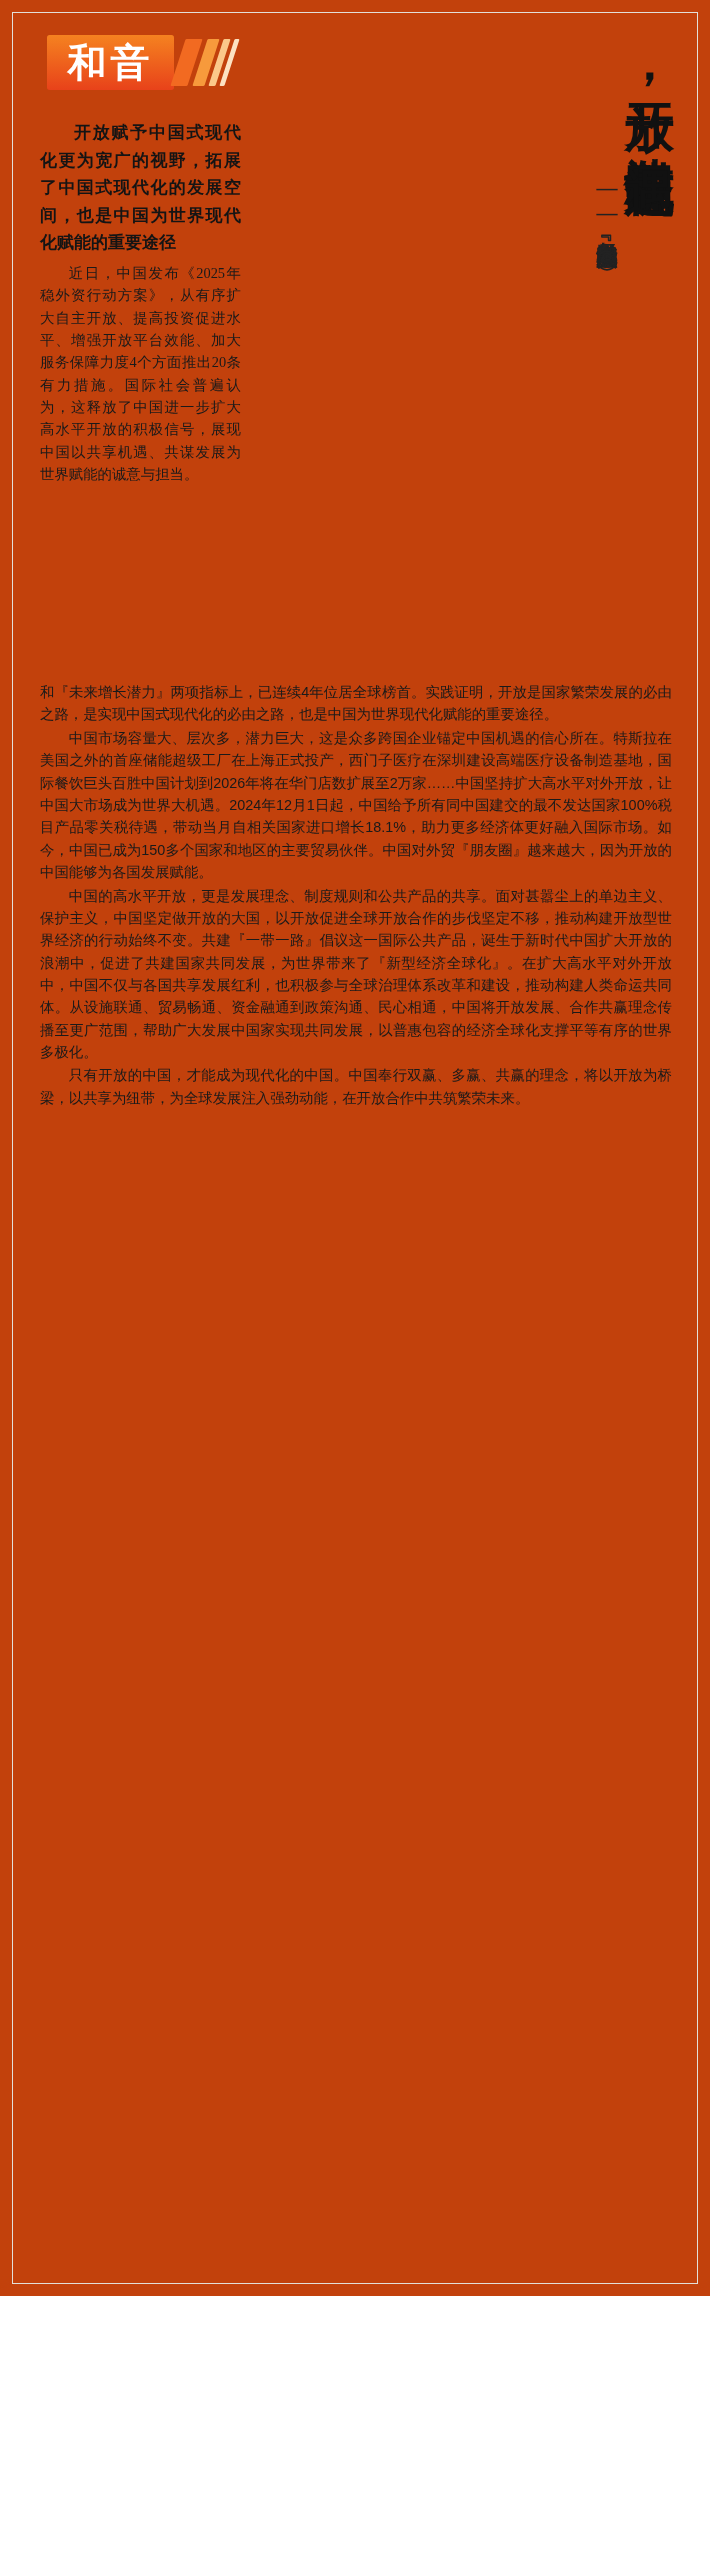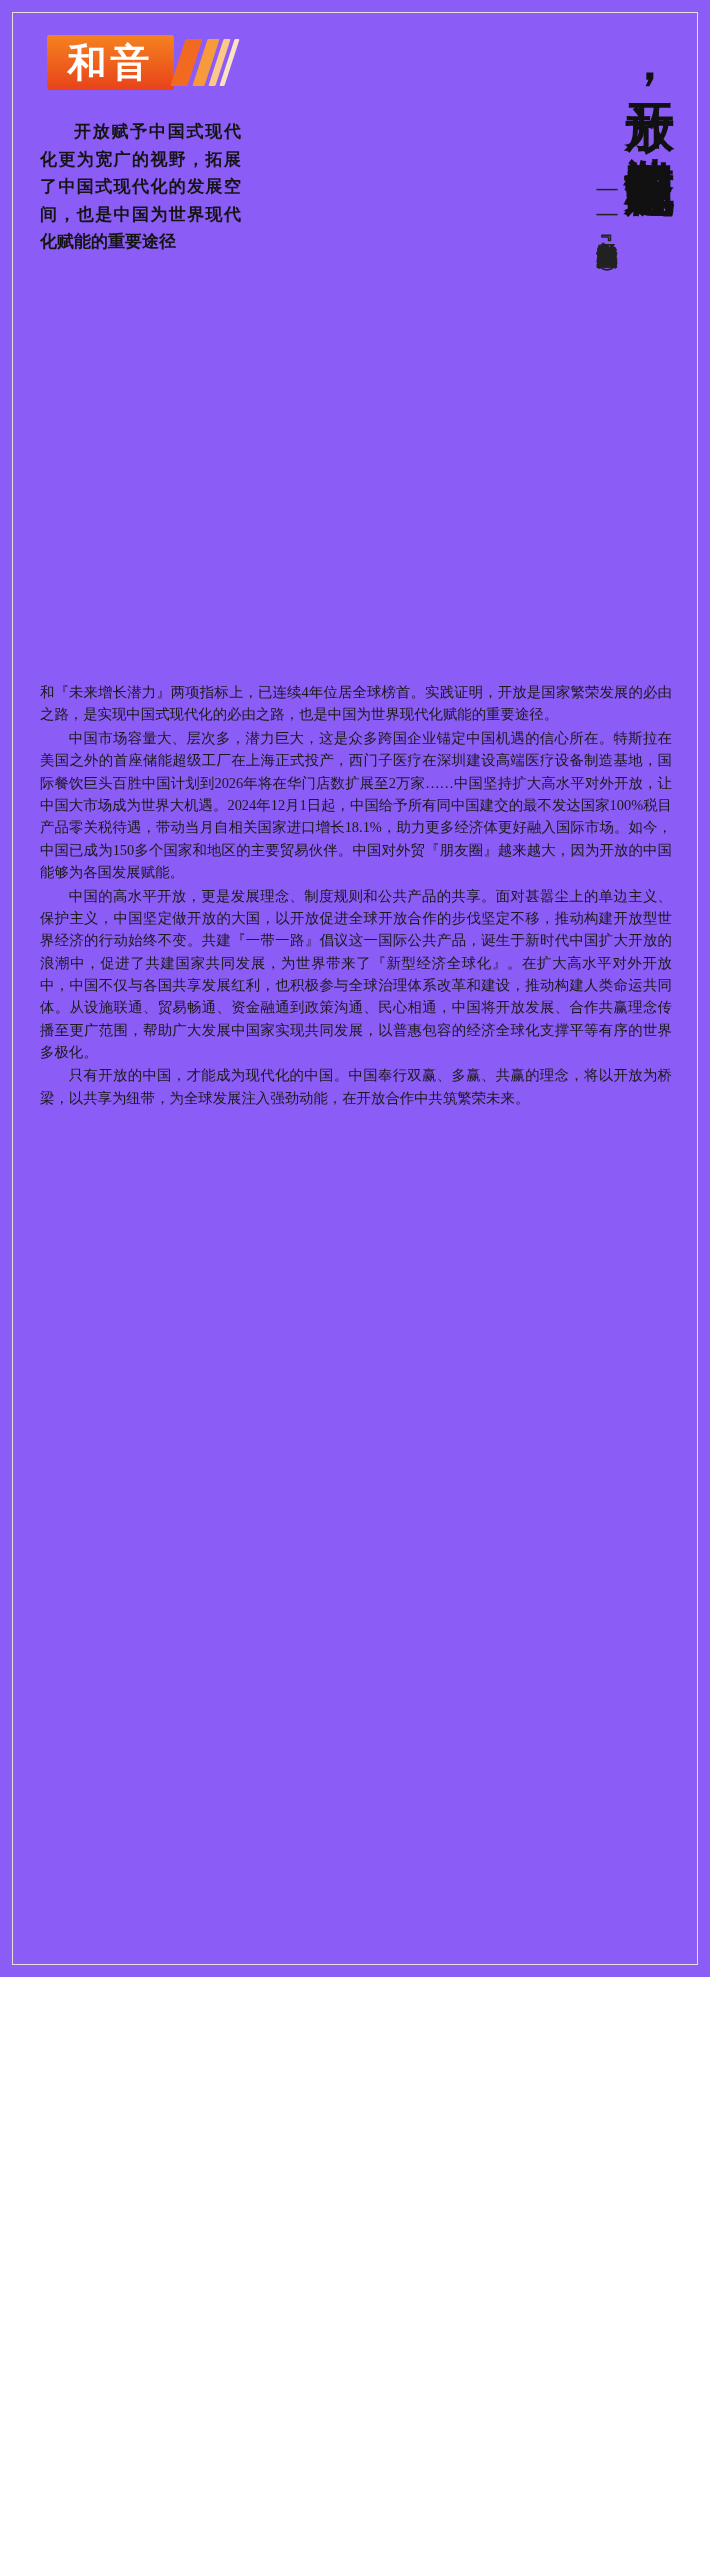--- a/index.html
+++ b/index.html
@@ -6,22 +6,22 @@
     margin: 0;
     padding: 0;
     background: #ffffff;
   }
   body {
     font-family: "Liberation Serif", "DejaVu Serif", serif;
   }
   .page {
     position: relative;
     width: 710px;
-    height: 1977px;
-    background: #8b5cf6;
+    height: 2296px;
+    background: #c2410c;
     overflow: hidden;
     box-sizing: border-box;
   }
   
   .frame {
     position: absolute;
     left: 12px;
     top: 12px;
     right: 12px;
     bottom: 12px;
@@ -113,21 +113,21 @@
     position: absolute;
     left: 40px;
     top: 119px;
     width: 201px;
     font-size: 17px;
     line-height: 1.62;
     font-weight: bold;
     color: #141414;
     text-indent: 2em;
     text-align: justify;
-    font-family: Liberation Mono, monospace;
+    font-family: Liberation Serif, serif;
   }
 
   
   .col-narrow {
     position: absolute;
     left: 40px;
     top: 262px;
     width: 201px;
     font-size: 14.4px;
     line-height: 1.55;
@@ -143,21 +143,21 @@
   
   .col-wide {
     position: absolute;
     left: 40px;
     top: 681px;
     width: 632px;
     font-size: 14.4px;
     line-height: 1.55;
     color: #1a1a1a;
     text-align: justify;
-    font-family: Liberation Serif, serif;
+    font-family: Liberation Sans, sans-serif;
   }
   .col-wide p {
     margin: 0 0 1.3px 0;
     text-indent: 2em;
   }
   .col-wide p.no-indent {
     text-indent: 0;
   }
 </style>
 </head>
@@ -176,20 +176,21 @@
   </div>
 
   <div class="headline">
     <div class="headline-main">开放，让各方锚定中国机遇</div>
     <div class="headline-sub">——坚定做『赋能型大国』③</div>
   </div>
 
   <div class="standfirst">开放赋予中国式现代化更为宽广的视野，拓展了中国式现代化的发展空间，也是中国为世界现代化赋能的重要途径</div>
 
   <div class="col-narrow">
+    <p>近日，中国发布《2025年稳外资行动方案》，从有序扩大自主开放、提高投资促进水平、增强开放平台效能、加大服务保障力度4个方面推出20条有力措施。国际社会普遍认为，这释放了中国进一步扩大高水平开放的积极信号，展现中国以共享机遇、共谋发展为世界赋能的诚意与担当。</p>
   </div>
 
   <div class="col-wide">
     <p class="no-indent">和『未来增长潜力』两项指标上，已连续4年位居全球榜首。实践证明，开放是国家繁荣发展的必由之路，是实现中国式现代化的必由之路，也是中国为世界现代化赋能的重要途径。</p>
     <p>中国市场容量大、层次多，潜力巨大，这是众多跨国企业锚定中国机遇的信心所在。特斯拉在美国之外的首座储能超级工厂在上海正式投产，西门子医疗在深圳建设高端医疗设备制造基地，国际餐饮巨头百胜中国计划到2026年将在华门店数扩展至2万家……中国坚持扩大高水平对外开放，让中国大市场成为世界大机遇。2024年12月1日起，中国给予所有同中国建交的最不发达国家100%税目产品零关税待遇，带动当月自相关国家进口增长18.1%，助力更多经济体更好融入国际市场。如今，中国已成为150多个国家和地区的主要贸易伙伴。中国对外贸『朋友圈』越来越大，因为开放的中国能够为各国发展赋能。</p>
     <p>中国的高水平开放，更是发展理念、制度规则和公共产品的共享。面对甚嚣尘上的单边主义、保护主义，中国坚定做开放的大国，以开放促进全球开放合作的步伐坚定不移，推动构建开放型世界经济的行动始终不变。共建『一带一路』倡议这一国际公共产品，诞生于新时代中国扩大开放的浪潮中，促进了共建国家共同发展，为世界带来了『新型经济全球化』。在扩大高水平对外开放中，中国不仅与各国共享发展红利，也积极参与全球治理体系改革和建设，推动构建人类命运共同体。从设施联通、贸易畅通、资金融通到政策沟通、民心相通，中国将开放发展、合作共赢理念传播至更广范围，帮助广大发展中国家实现共同发展，以普惠包容的经济全球化支撑平等有序的世界多极化。</p>
     <p>只有开放的中国，才能成为现代化的中国。中国奉行双赢、多赢、共赢的理念，将以开放为桥梁，以共享为纽带，为全球发展注入强劲动能，在开放合作中共筑繁荣未来。</p>
   </div>
 </div>
 

